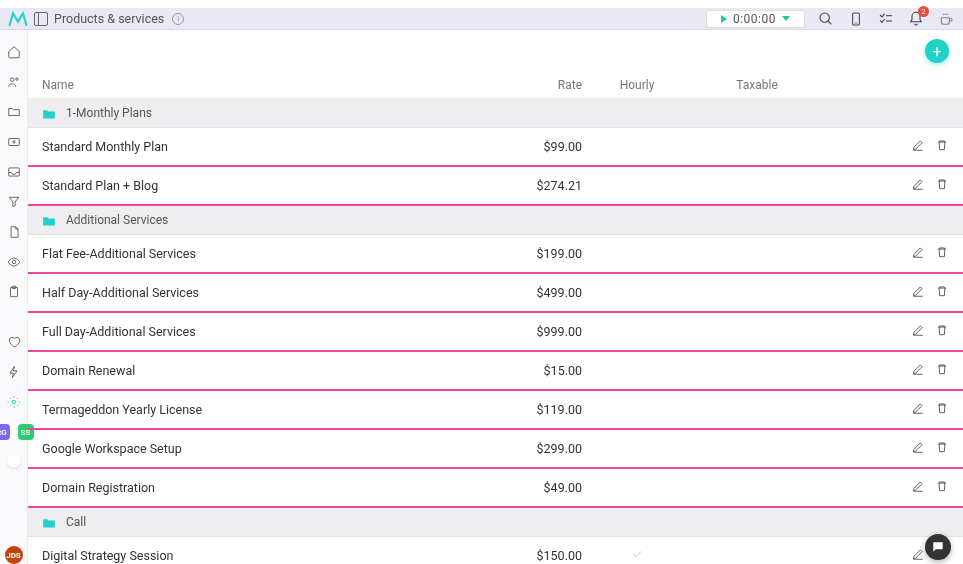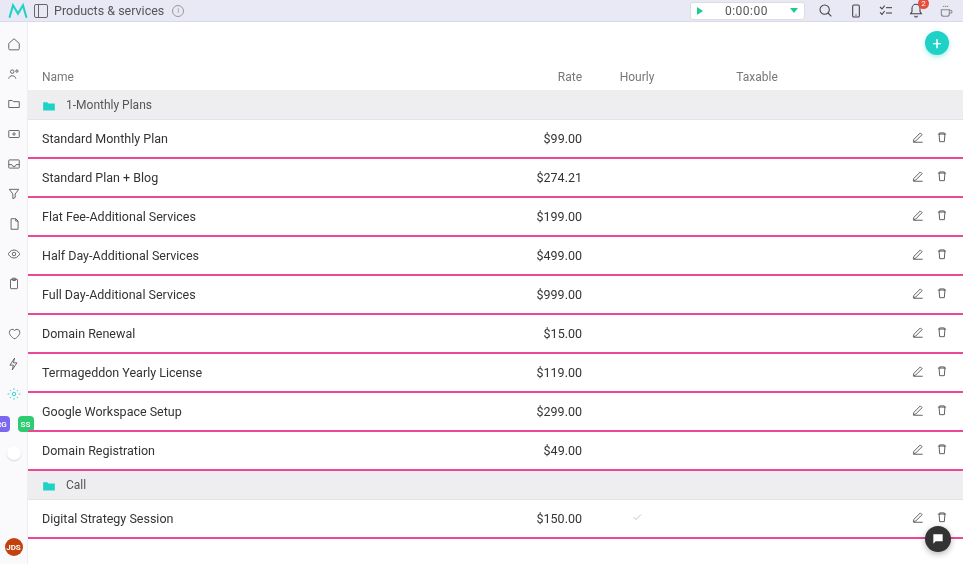--- a/index.html
+++ b/index.html
@@ -13,38 +13,39 @@
     overflow: hidden;
     position: relative;
   }
   .topbar {
     height: 22px;
     background: #e8e9f5;
     display: flex;
     align-items: center;
     padding: 0 8px;
     border-bottom: 1px solid #d8d9eb;
+    margin-top: 8px;
   }
   .topbar-left { display: flex; align-items: center; gap: 6px; }
   .logo {
     width: 20px; height: 18px;
     display: flex; align-items: center; justify-content: center;
   }
   .title-icon { width: 14px; height: 14px; border: 1.2px solid #666; border-radius: 2px; position: relative; }
   .title-icon::before { content:""; position:absolute; left:3px; top:-1px; width:1px; height:14px; background:#666; }
   .page-title { font-size: 12.5px; color: #555; }
   .info-icon {
     width: 12px; height: 12px; border: 1px solid #999; border-radius: 50%;
     display: inline-flex; align-items: center; justify-content: center;
     font-size: 8px; color: #999; margin-left: 2px;
   }
   .topbar-right { margin-left: auto; display: flex; align-items: center; gap: 12px; }
   .timer {
-    display: flex; align-items: center; gap: 22px;
-    background: #fff; border-radius: 3px; padding: 1px 6px;
+    display: flex; align-items: center; gap: 6px;
+    background: #fff; border-radius: 3px; padding: 1px 14px;
     border: 1px solid #ddd;
   }
   .play-icon {
     width: 0; height: 0; border-top: 4px solid transparent;
     border-bottom: 4px solid transparent; border-left: 6px solid #20c997;
   }
   .timer-text { font-size: 12px; color: #555; letter-spacing: .5px; }
   .chev-down {
     width: 0; height: 0; border-left: 4px solid transparent;
     border-right: 4px solid transparent; border-top: 5px solid #20c997;
@@ -305,20 +306,26 @@
                 <path d="M4 20l4-1 11-11-3-3L5 16z"></path>
                 <line x1="4" y1="21" x2="20" y2="21"></line>
               </svg></span>
             <span class="act"><svg viewBox="0 0 24 24">
                 <path d="M5 7h14"></path>
                 <path d="M8 7V5h8v2"></path>
                 <path d="M7 7l1 13h8l1-13"></path>
               </svg></span>
           </div>
         </div>
+        <div class="group-row">
+          <span class="folder-icon"><svg viewBox="0 0 24 20">
+              <path d="M2 4h7l2 2h11v12H2z"></path>
+            </svg></span>
+          <span>Additional Services</span>
+        </div>
         <div class="item-row">
           <div class="col-name">Flat Fee-Additional Services</div>
           <div class="col-rate">$199.00</div>
           <div class="col-hourly"></div>
           <div class="col-taxable"></div>
           <div class="col-actions">
             <span class="act"><svg viewBox="0 0 24 24">
                 <path d="M4 20l4-1 11-11-3-3L5 16z"></path>
                 <line x1="4" y1="21" x2="20" y2="21"></line>
               </svg></span>

